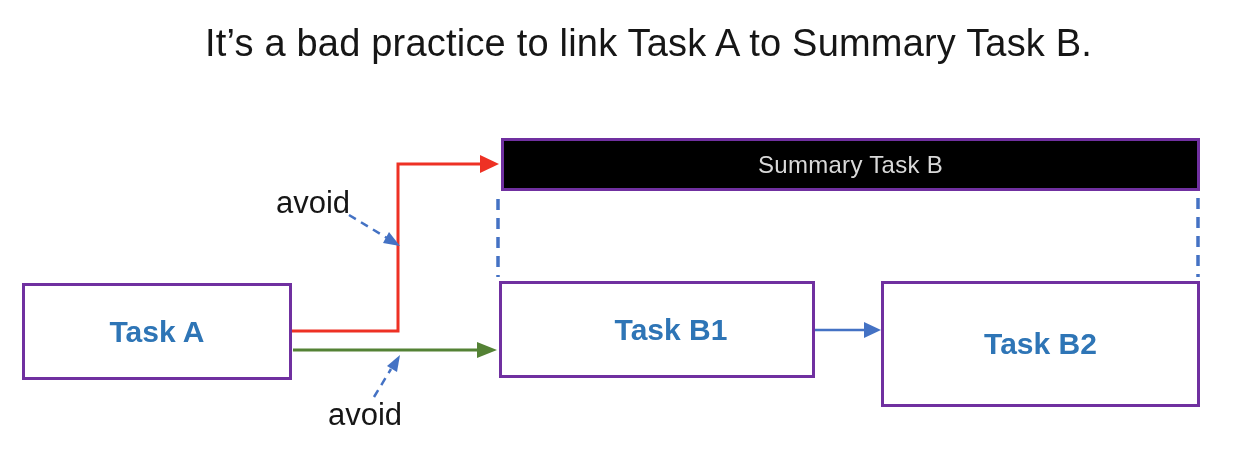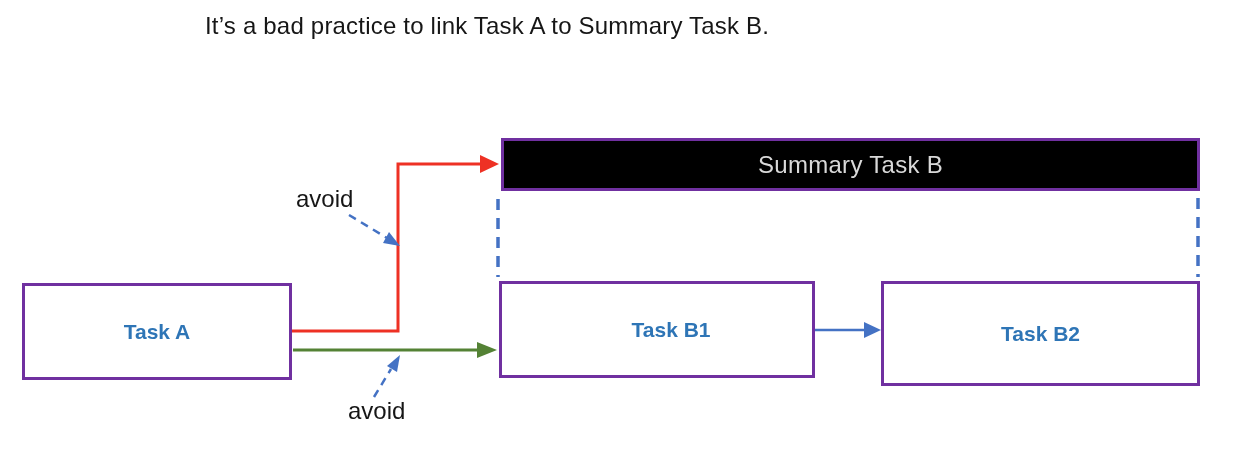--- a/index.html
+++ b/index.html
@@ -7,42 +7,42 @@
     position: relative;
     width: 1240px;
     height: 458px;
     background: #ffffff;
     font-family: "Liberation Sans", sans-serif;
     overflow: hidden;
   }
   .title {
     position: absolute;
     left: 205px;
-    top: 4px;
-    font-size: 24px;
+    top: 22px;
+    font-size: 38px;
     line-height: 43px;
     color: var(--titleText);
     letter-spacing: 0.2px;
     white-space: nowrap;
   }
   .task-box {
     position: absolute;
     box-sizing: border-box;
     background: #ffffff;
     border: 3px solid var(--purple);
     display: flex;
     align-items: center;
     justify-content: center;
-    font-size: 21px;
+    font-size: 30px;
     font-weight: 600;
     color: var(--taskText);
   }
   .task-a  { left: 22px;  top: 283px; width: 270px; height: 97px; }
   .task-b1 { left: 499px; top: 281px; width: 316px; height: 97px; padding-left: 28px; }
-  .task-b2 { left: 881px; top: 281px; width: 319px; height: 105px; }
+  .task-b2 { left: 881px; top: 281px; width: 319px; height: 126px; }
   .summary-bar {
     position: absolute;
     left: 501px;
     top: 138px;
     width: 699px;
     height: 53px;
     box-sizing: border-box;
     background: var(--summaryFill);
     border: 3px solid var(--purple);
     display: flex;
@@ -53,24 +53,23 @@
     letter-spacing: 0.3px;
   }
   .overlay {
     position: absolute;
     left: 0; top: 0;
     width: 1240px; height: 458px;
     pointer-events: none;
   }
   .ann-label {
     position: absolute;
-    font-size: 24px;
+    font-size: 31px;
     color: var(--titleText);
     white-space: nowrap;
-    margin-left: 20px;
   }
   .avoid-label  { left: 276px; top: 185px; }
   .better-label { left: 328px; top: 397px; }
 
   .stroke-red    { stroke: var(--red);  fill: none; stroke-width: 3; }
   .fill-red      { fill: var(--red);    stroke: none; }
   .stroke-green  { stroke: var(--green); fill: none; stroke-width: 3; }
   .fill-green    { fill: var(--green);  stroke: none; }
   .stroke-blue   { stroke: var(--blue); fill: none; stroke-width: 2.5; }
   .fill-blue     { fill: var(--blue);   stroke: none; }

